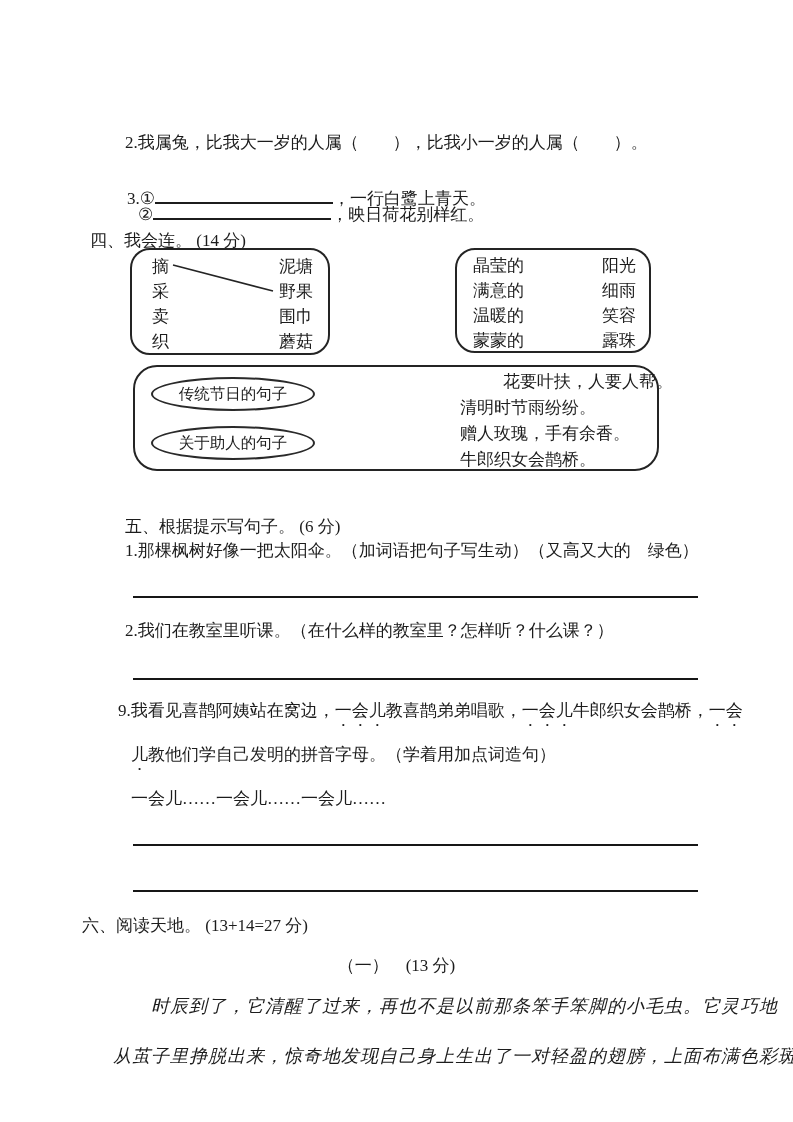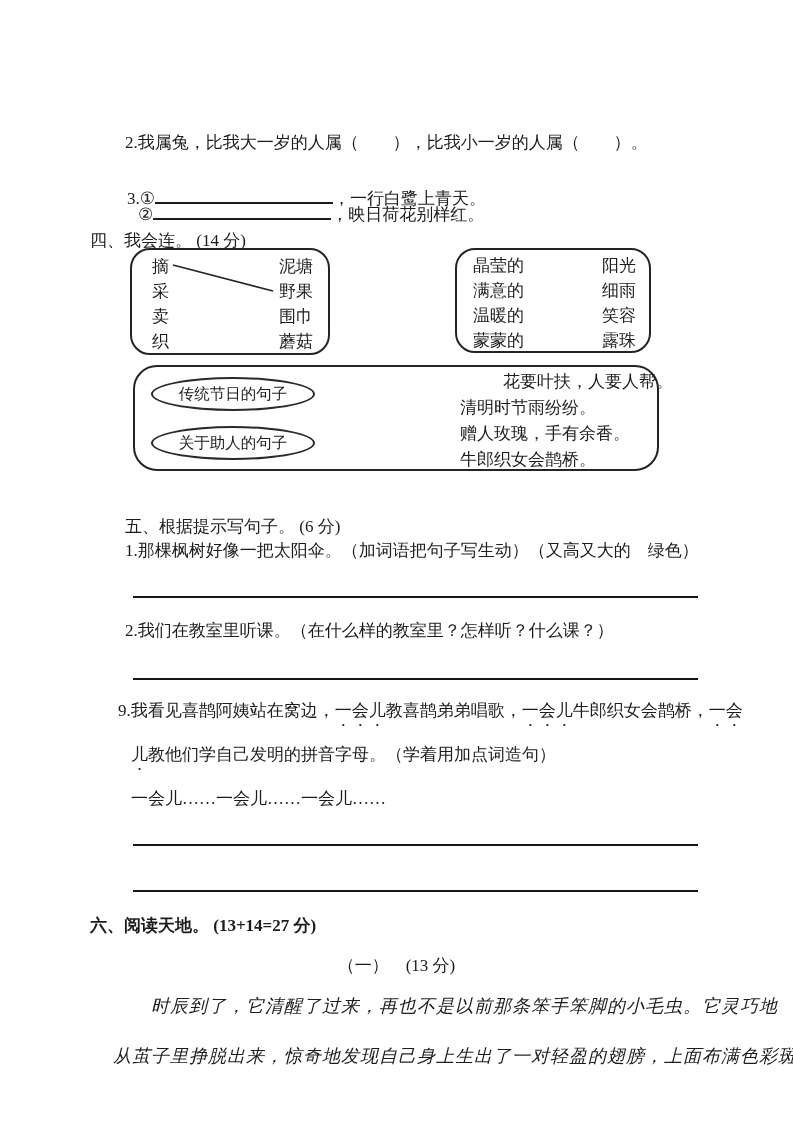--- a/index.html
+++ b/index.html
@@ -104,19 +104,19 @@
     <span>9.我看见喜鹊阿姨站在窝边，</span><span class="em-dot">一会儿</span><span>教喜鹊弟弟唱歌，</span><span class="em-dot">一会儿</span><span>牛郎织女会鹊桥，</span><span class="em-dot">一会</span>
   </div>
   <div class="t" style="left:131px;top:744px;">
     <span class="em-dot">儿</span><span>教他们学自己发明的拼音字母。（学着用加点词造句）</span>
   </div>
   <div class="t" style="left:131px;top:788px;">一会儿……一会儿……一会儿……</div>
 
   <div class="hline" style="left:133px;top:844px;width:565px;"></div>
   <div class="hline" style="left:133px;top:890px;width:565px;"></div>
 
-  <div class="t" style="left:90px;top:915px;font-weight:bold;">六、阅读天地。 (13+14=27 分)</div>
+  <div class="t" style="left:82px;top:915px;">六、阅读天地。 (13+14=27 分)</div>
   <div class="t center" style="top:955px;">（一）　(13 分)</div>
 
   <div class="t kaiti" style="left:151px;top:995px;">时辰到了，它清醒了过来，再也不是以前那条笨手笨脚的小毛虫。它灵巧地</div>
   <div class="t kaiti" style="left:113px;top:1045px;">从茧子里挣脱出来，惊奇地发现自己身上生出了一对轻盈的翅膀，上面布满色彩斑</div>
 
 </div>
 
 </body></html>

